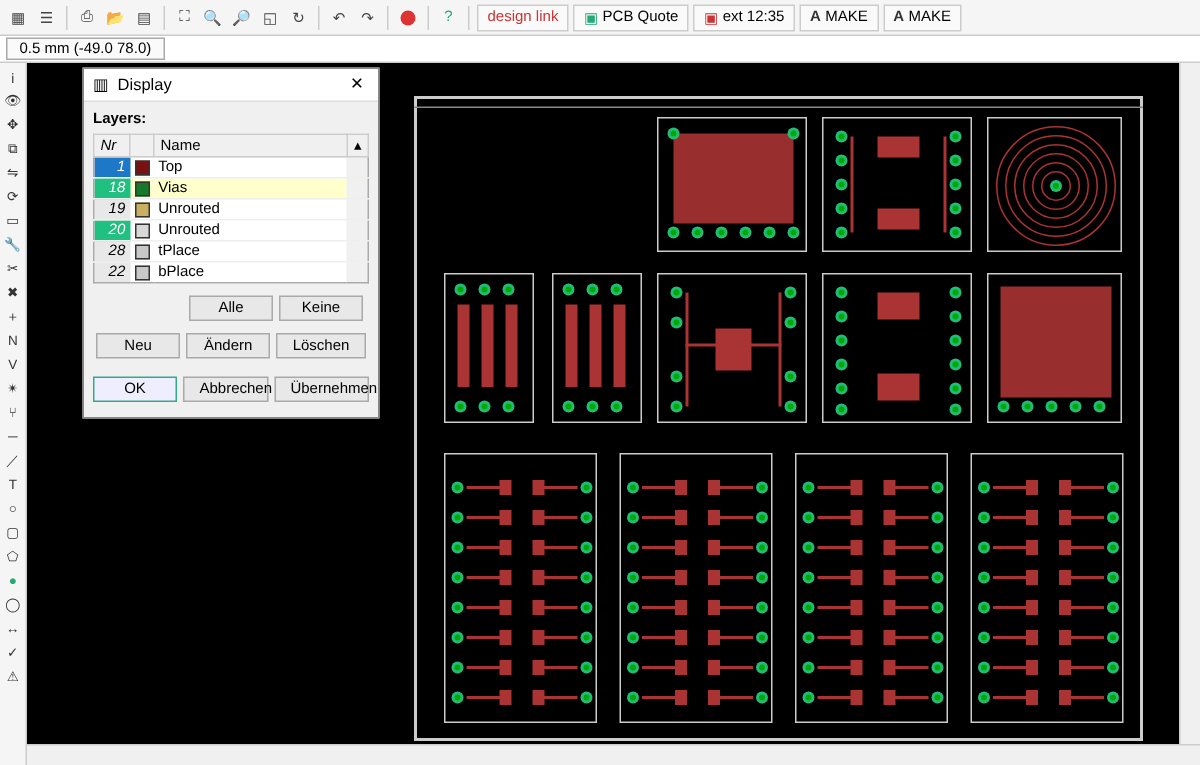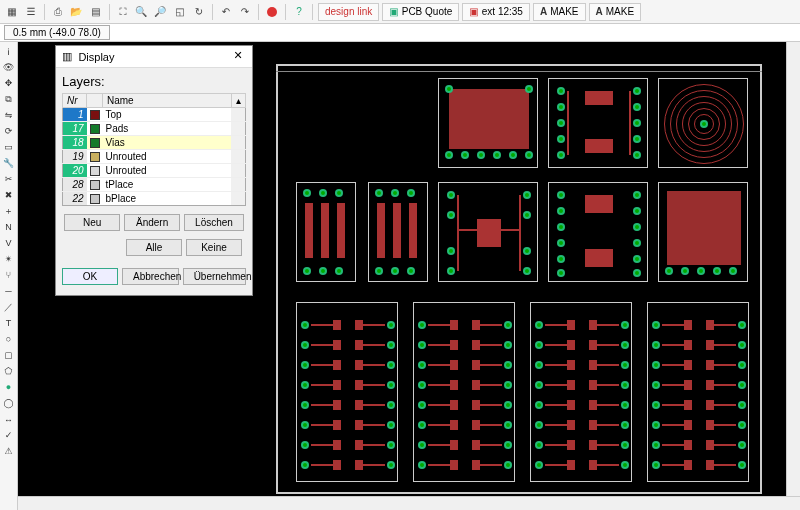--- a/index.html
+++ b/index.html
@@ -26,21 +26,21 @@
 .pad { position: absolute; width: 8px; height: 8px; border-radius: 50%; background: #2b7; }
 .pad::after { content: ''; position: absolute; inset: 2px; border-radius: 50%; background: #0a0; }
 .trace-box { position: absolute; background: #a33; }
 .spiral { position: absolute; border: 1px solid #a33; border-radius: 50%; background: none; }
 
 .dialog { position: absolute; top: 45px; left: 55px; width: 198px; background: #f0f0f0; border: 1px solid #888; box-shadow: 2px 2px 6px rgba(0,0,0,.4); }
 .dlg-title { height: 22px; display: flex; align-items: center; justify-content: space-between; padding: 0 6px; background: #fff; border-bottom: 1px solid #ddd; }
 .dlg-title-left { display: flex; align-items: center; gap: 6px; }
 .dlg-close { width: 16px; height: 16px; font-size: 11px; text-align: center; cursor: pointer; }
 .dlg-body { padding: 6px; }
-.layers-label { font-size: 13px; margin-bottom: 4px; }
+.layers-label { font-size: 10px; margin-bottom: 4px; font-weight: bold; }
 .layer-table { width: 100%; background: #fff; border: 1px solid #aaa; border-collapse: collapse; font-size: 10px; }
 .layer-table th { background: #f0f0f0; border: 1px solid #ccc; padding: 1px 4px; text-align: left; font-weight: normal; }
 .layer-table td { border-top: 1px solid #eee; padding: 1px 3px; }
 .lt-nr { width: 24px; text-align: right; color: #fff; font-style: italic; }
 .lt-sw { width: 14px; }
 .swatch { width: 10px; height: 10px; border: 1px solid #333; }
 .scroll-col { width: 12px; background: #f0f0f0; }
 .row-sel { background: #ffffcc; }
 .btn-row { display: flex; gap: 4px; justify-content: center; margin-top: 8px; }
 .dlg-btn { padding: 2px 10px; font-size: 10px; background: #e8e8e8; border: 1px solid #aaa; cursor: pointer; min-width: 56px; text-align: center; }
@@ -455,28 +455,20 @@
         </thead>
       <tbody id="layer-rows">
           <tr>
             <td class="lt-nr" style="background:#1e78c8;color:#fff">1</td>
             <td class="lt-sw">
               <div class="swatch" style="background:#7a1010"></div>
             </td>
             <td>Top</td>
             <td class="scroll-col"></td>
           </tr>
-          <tr>
-            <td class="lt-nr" style="background:#20c080;color:#fff">17</td>
-            <td class="lt-sw">
-              <div class="swatch" style="background:#147a2a"></div>
-            </td>
-            <td>Pads</td>
-            <td class="scroll-col"></td>
-          </tr>
           <tr class="row-sel">
             <td class="lt-nr" style="background:#20c080;color:#fff">18</td>
             <td class="lt-sw">
               <div class="swatch" style="background:#147a2a"></div>
             </td>
             <td>Vias</td>
             <td class="scroll-col"></td>
           </tr>
           <tr>
             <td class="lt-nr" style="background:#e8e8e8;color:#000">19</td>
@@ -506,28 +498,28 @@
             <td class="lt-nr" style="background:#e8e8e8;color:#000">22</td>
             <td class="lt-sw">
               <div class="swatch" style="background:#c8c8c8"></div>
             </td>
             <td>bPlace</td>
             <td class="scroll-col"></td>
           </tr>
         </tbody>
     </table>
     <div class="btn-row">
+      <span class="dlg-btn" style="visibility:hidden">.</span>
+      <span class="dlg-btn">Alle</span>
+      <span class="dlg-btn">Keine</span>
+    </div>
+    <div class="btn-row">
       <span class="dlg-btn">Neu</span>
       <span class="dlg-btn">Ändern</span>
       <span class="dlg-btn">Löschen</span>
-    </div>
-    <div class="btn-row">
-      <span class="dlg-btn" style="visibility:hidden">.</span>
-      <span class="dlg-btn">Alle</span>
-      <span class="dlg-btn">Keine</span>
     </div>
     <div class="btn-row" style="margin-top:12px; margin-bottom:4px;">
       <span class="dlg-btn primary">OK</span>
       <span class="dlg-btn">Abbrechen</span>
       <span class="dlg-btn">Übernehmen</span>
     </div>
   </div>
 </div>
 
 <div class="scrollbar-v"></div>

